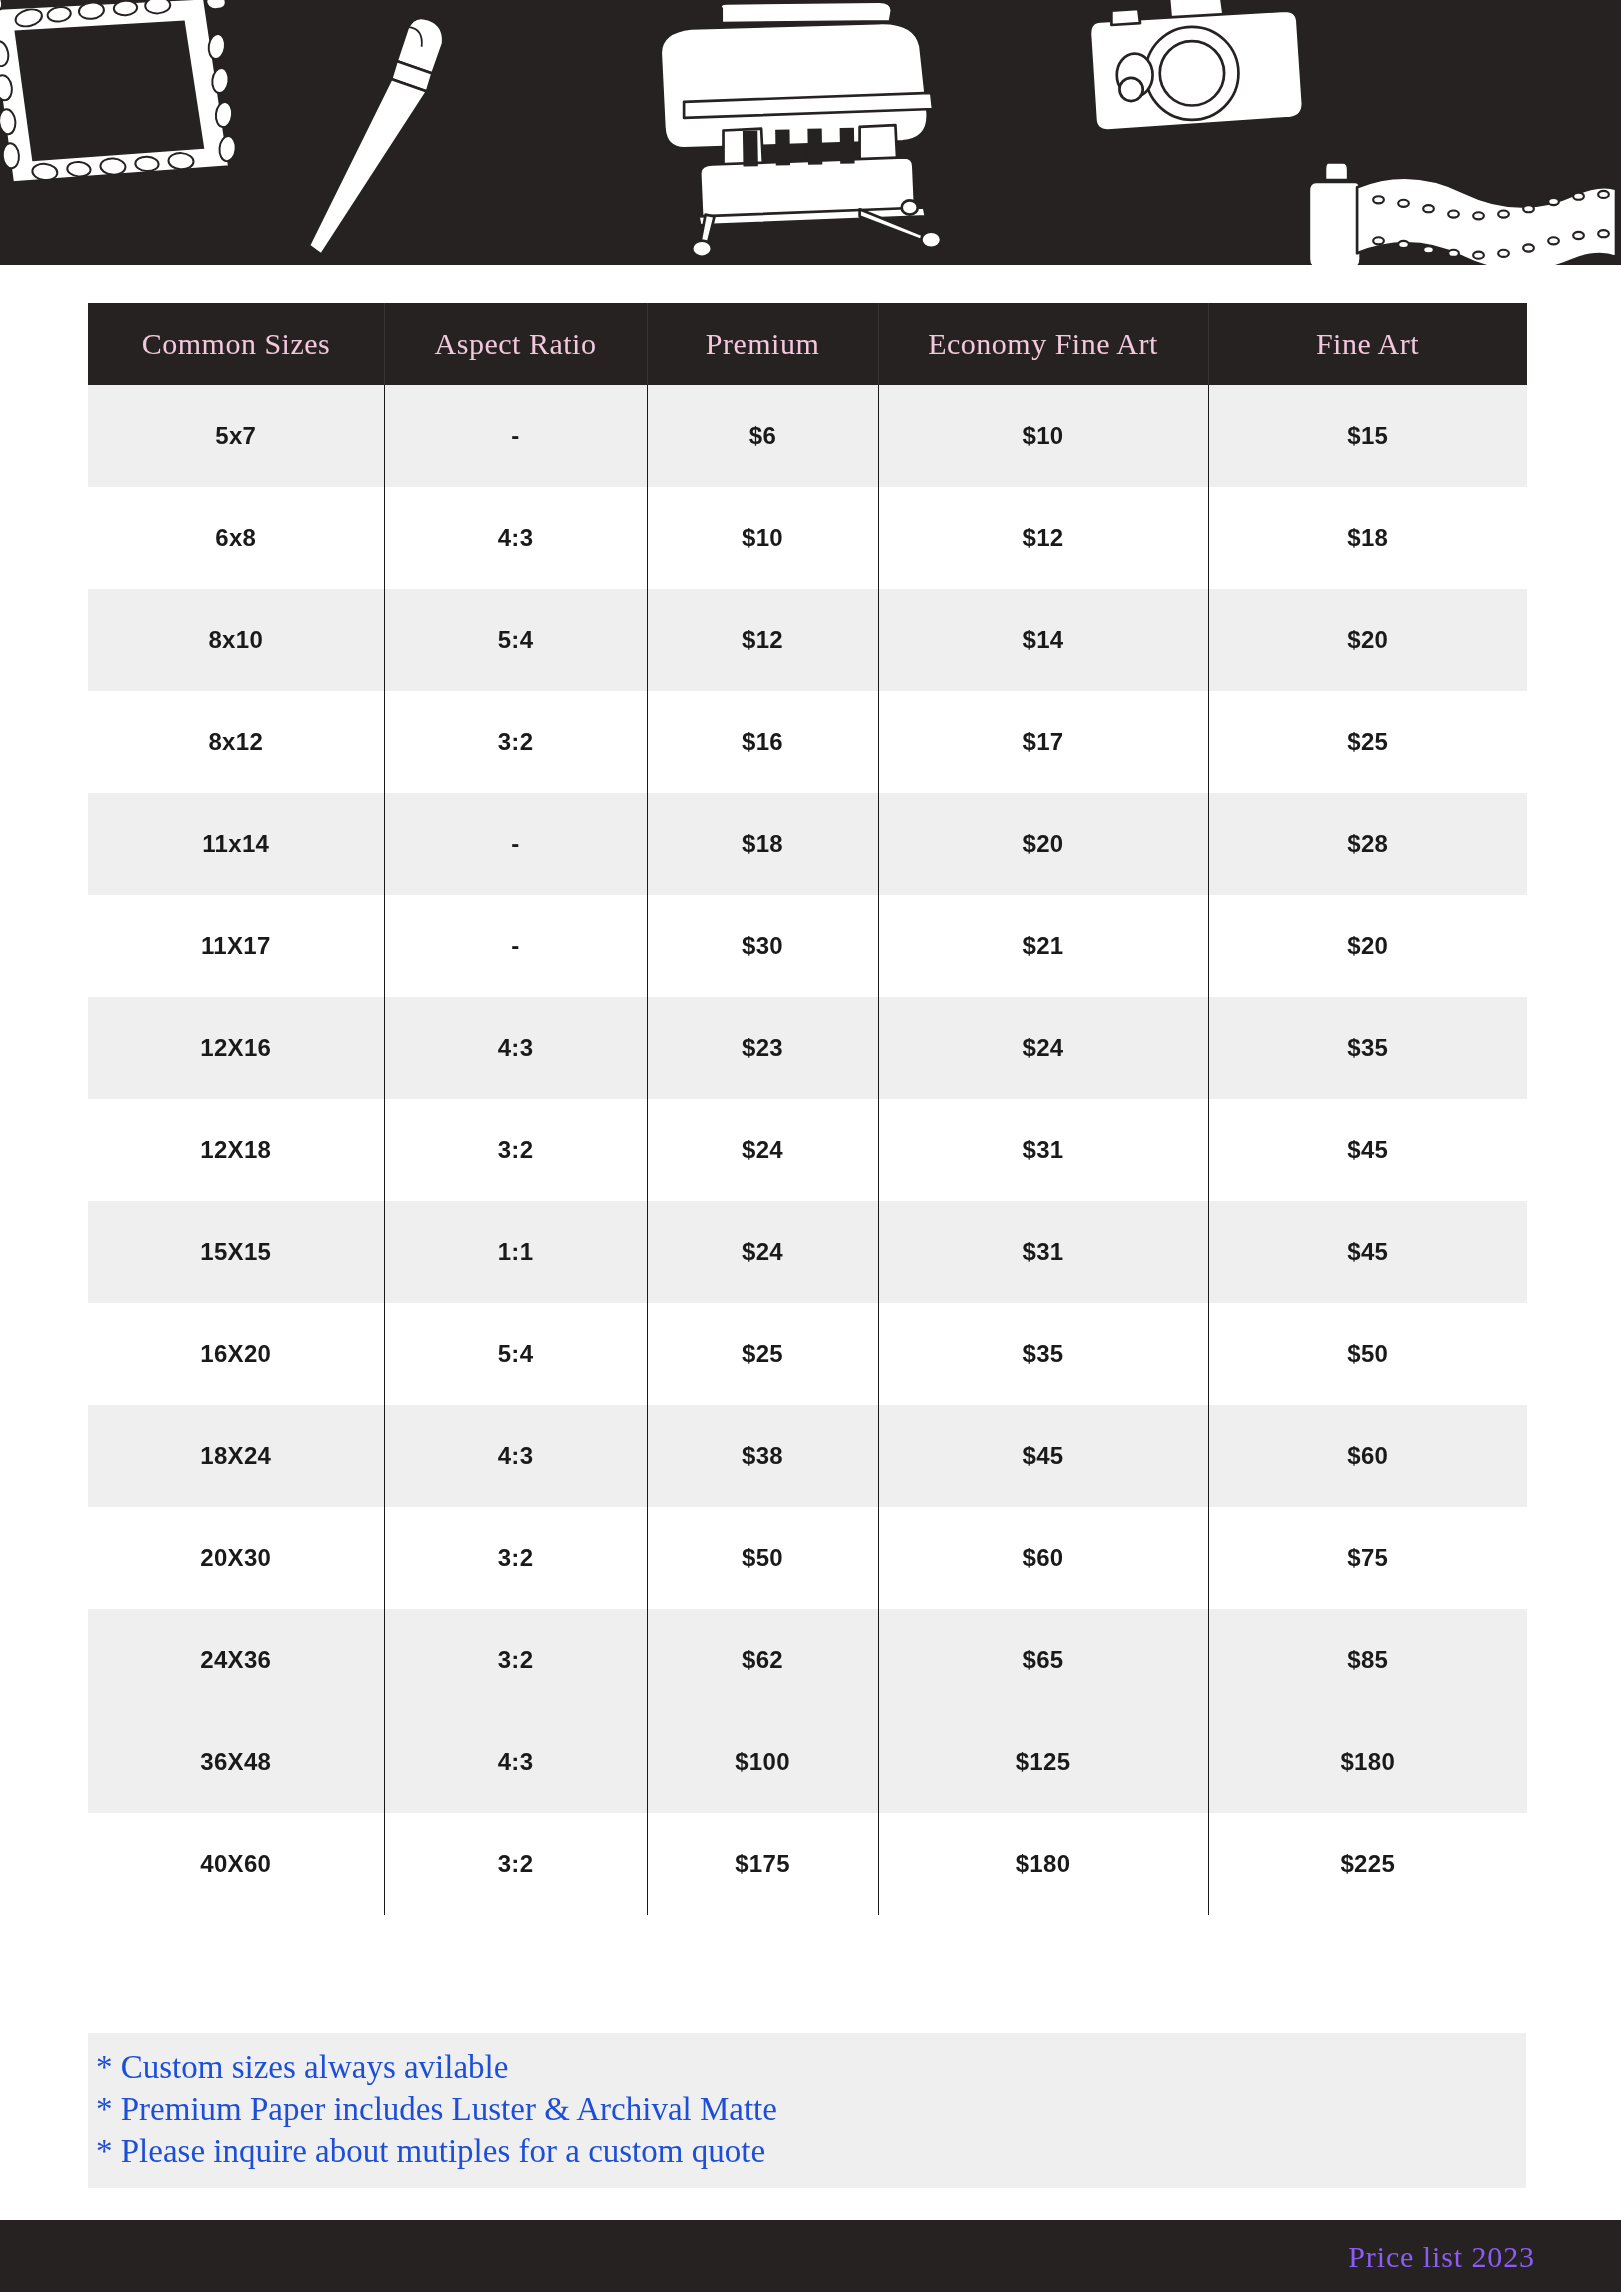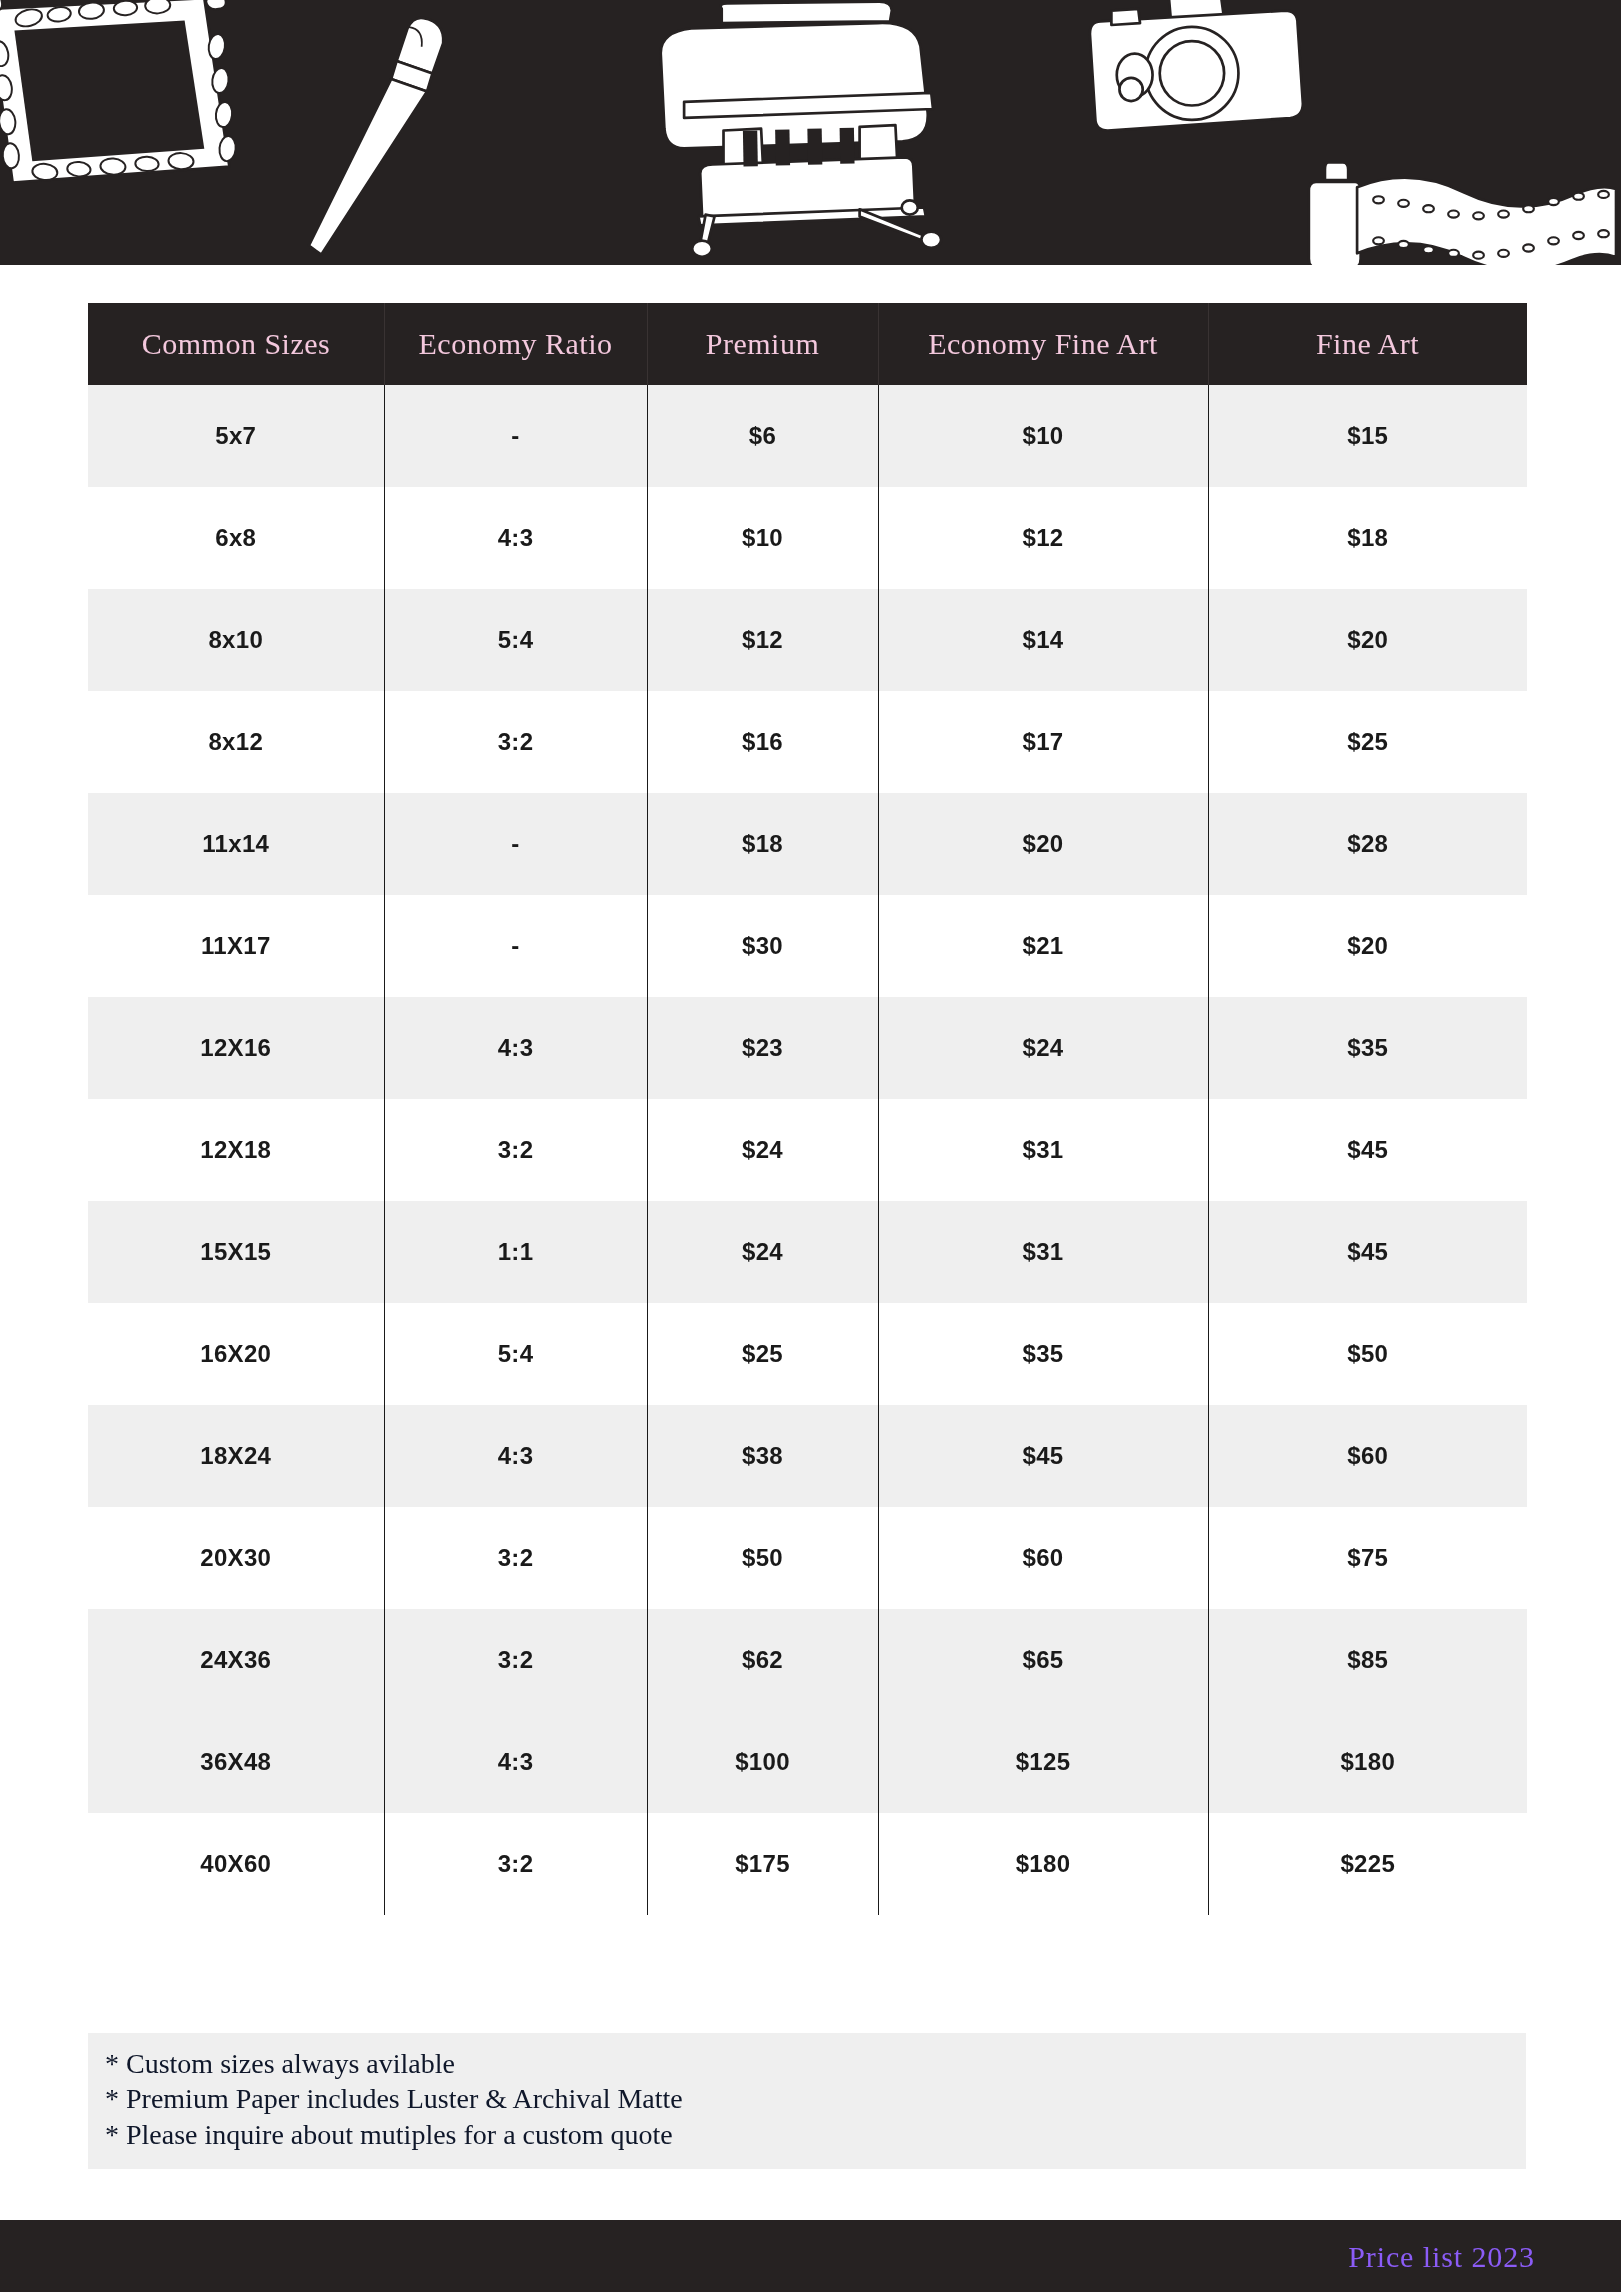--- a/index.html
+++ b/index.html
@@ -96,24 +96,24 @@
     position: absolute;
     left: 88px;
     top: 2033px;
     width: 1438px;
     background: #efefef;
     padding: 12.5px 0 16px 0;
     box-sizing: border-box;
   }
   .footnotes .fn-line {
     font-family: "Liberation Serif", serif;
-    font-size: 28px;
-    color: #0f172a;
+    font-size: 33px;
+    color: #1d4ed8;
     line-height: 1.28;
-    padding-left: 17px;
+    padding-left: 8px;
     white-space: nowrap;
   }
 
   
   .footer-bar {
     position: absolute;
     left: 0;
     bottom: 0;
     width: 1621px;
     height: 73px;
@@ -258,21 +258,21 @@
       <colgroup>
         <col class="c0">
           <col class="c1">
           <col class="c2">
           <col class="c3">
           <col class="c4">
       </colgroup>
       <thead>
         <tr>
           <th>Common Sizes</th>
-          <th class="sep">Economy Ratio</th>
+          <th class="sep">Aspect Ratio</th>
           <th class="sep">Premium</th>
           <th class="sep">Economy Fine Art</th>
           <th class="sep">Fine Art</th>
         </tr>
       </thead>
       <tbody>
         <tr class="odd">
           <td>5x7</td>
           <td class="divider">-</td>
           <td class="divider">$6</td>

